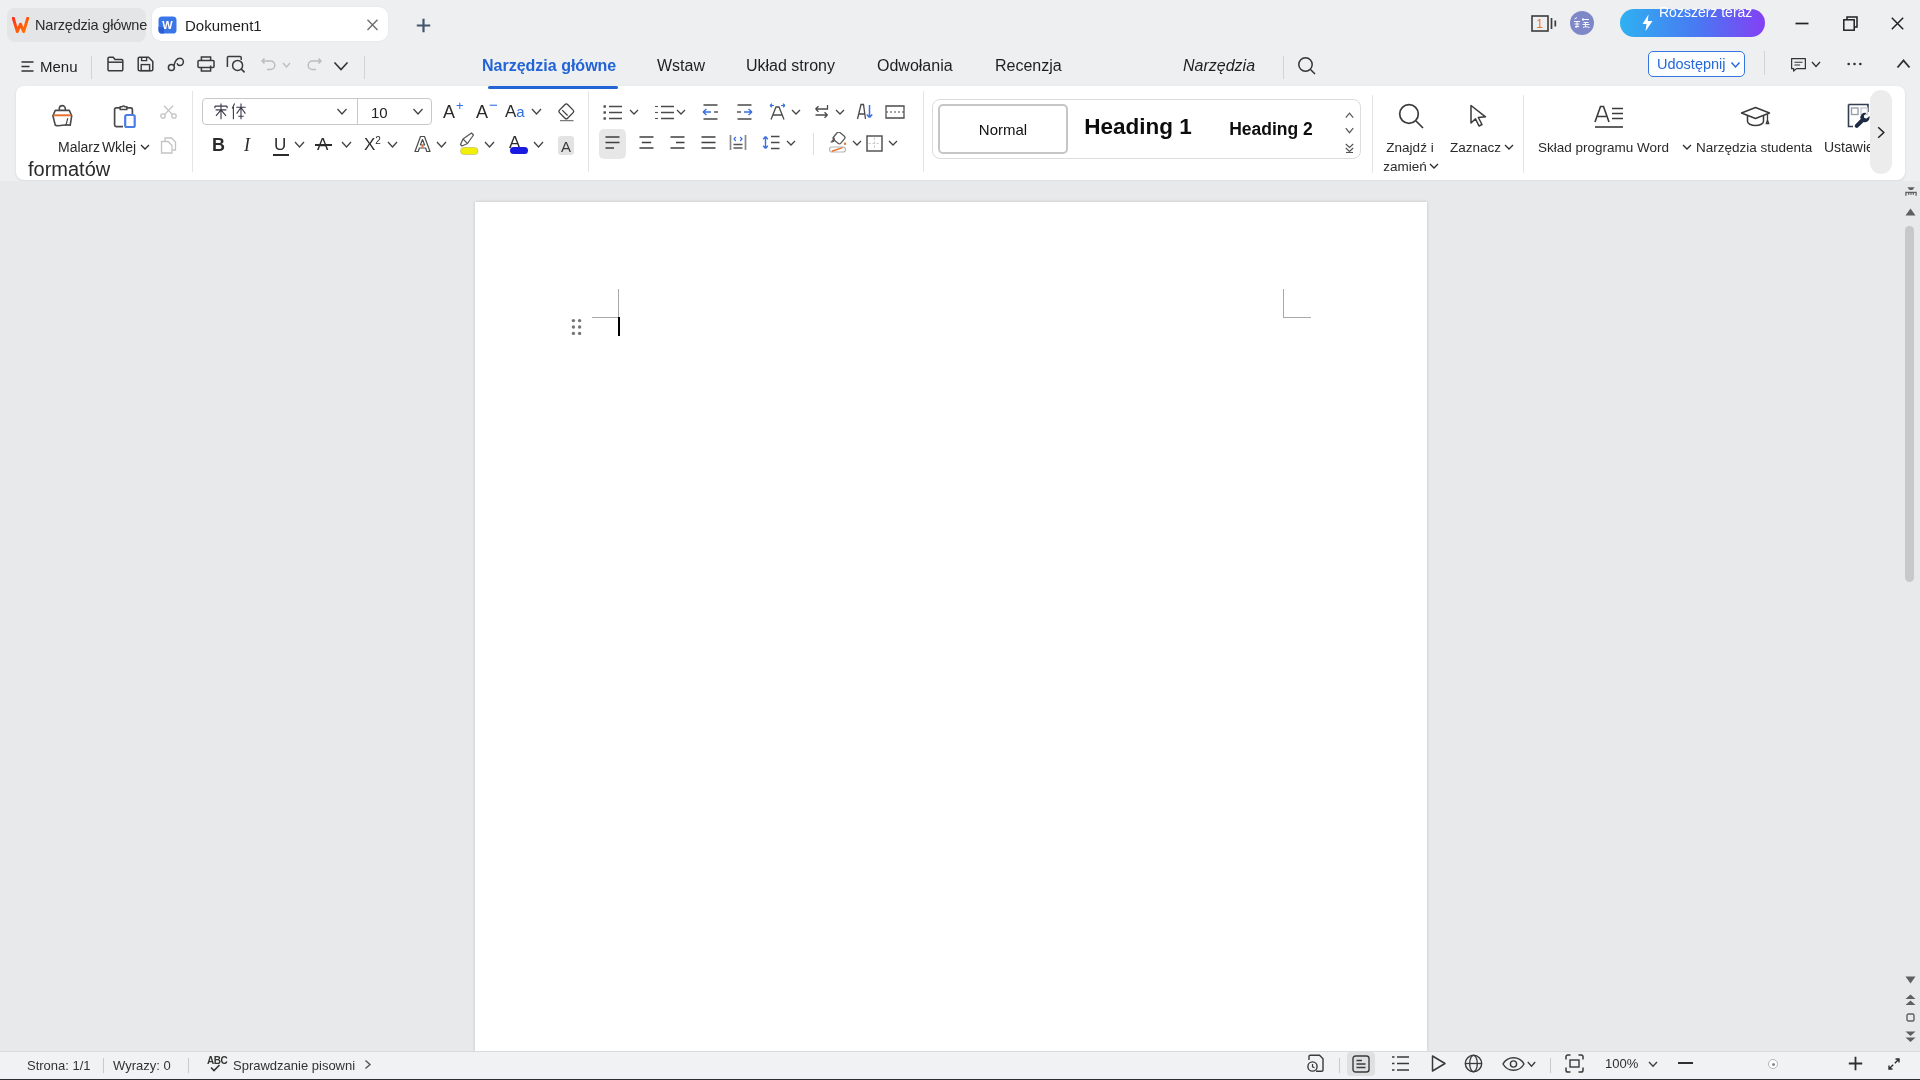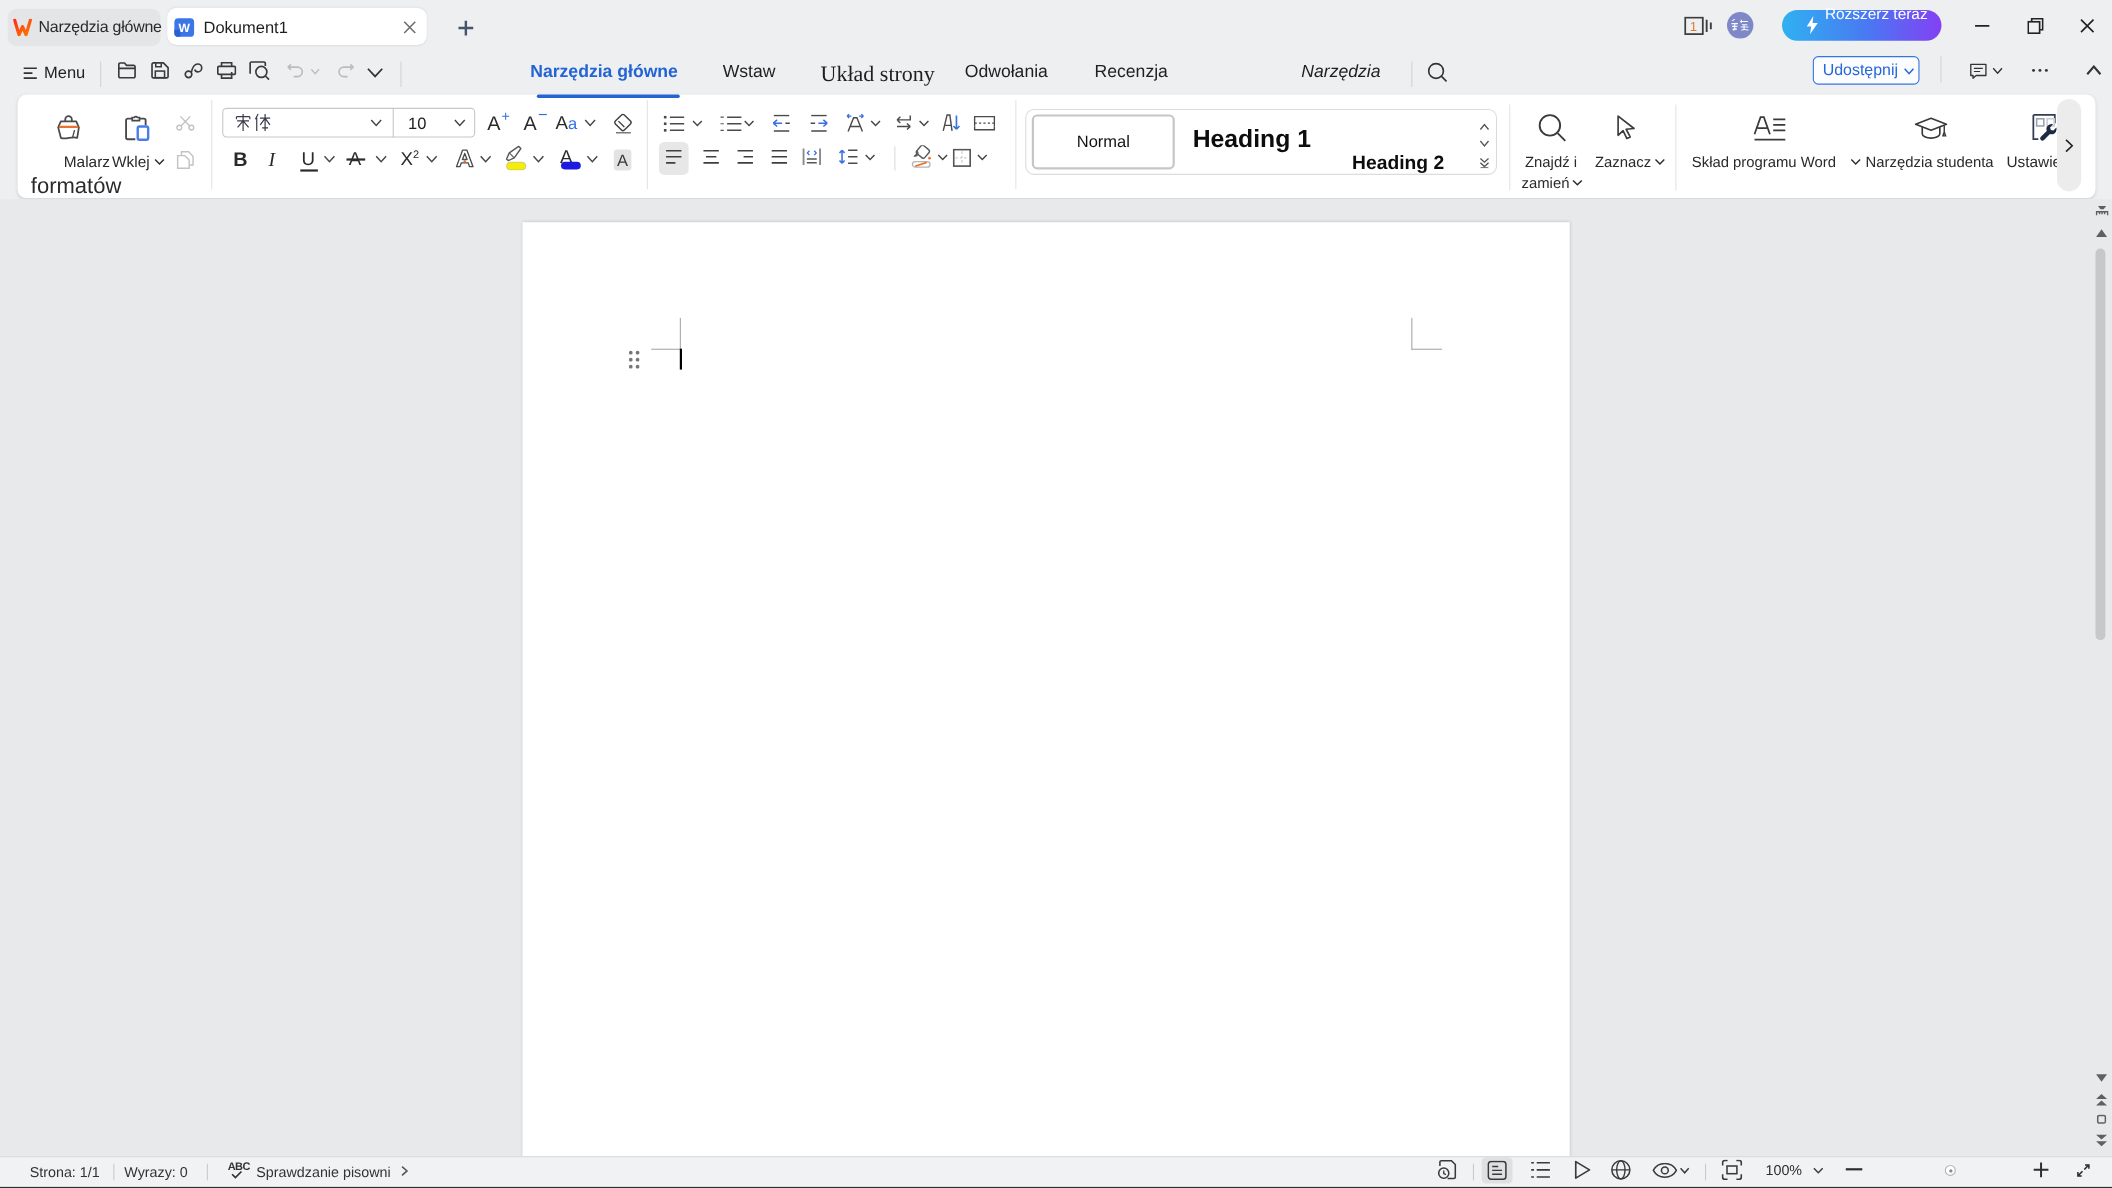--- a/index.html
+++ b/index.html
@@ -77,21 +77,21 @@
     <path d="M0.5 2 H12.5 M0.5 6.5 H8.5 M0.5 11 H12.5" stroke="#333" stroke-width="1.5"></path>
   </svg>
   <div class="abs" style="left:40px;top:58px;font-size:15px;color:#222;">Menu</div>
   <div class="abs" style="left:91px;top:56px;width:1px;height:23px;background:#d2d3d4;"></div>
 
   <div class="abs" style="left:1283px;top:56px;width:1px;height:23px;background:#d2d3d4;"></div>
 
   <div class="abs" style="left:482px;top:57px;font-size:16px;font-weight:bold;color:#2263d6;">Narzędzia główne</div>
   <div class="abs" style="left:488px;top:85.5px;width:130px;height:3px;background:#2263d6;border-radius:1.5px;z-index:6;"></div>
   <div class="abs" style="left:657px;top:57px;font-size:16px;color:#1f1f1f;">Wstaw</div>
-  <div class="abs" style="left:746px;top:57px;font-size:20px;color:#1f1f1f;font-family:Liberation Serif, serif;">Układ strony</div>
+  <div class="abs" style="left:746px;top:57px;font-size:16px;color:#1f1f1f;">Układ strony</div>
   <div class="abs" style="left:877px;top:57px;font-size:16px;color:#1f1f1f;">Odwołania</div>
   <div class="abs" style="left:995px;top:57px;font-size:16px;color:#1f1f1f;">Recenzja</div>
   <div class="abs" style="left:1097px;top:57px;font-size:12px;color:#1f1f1f;margin-top:45px;">Widok</div>
   <div class="abs" style="left:1183px;top:57px;font-size:16px;color:#1f1f1f;font-style:italic;">Narzędzia</div>
 
   <svg class="abs" style="left:1297px;top:56px" width="20" height="20" viewBox="0 0 20 20">
     <circle cx="8.5" cy="8.5" r="6.7" fill="none" stroke="#333" stroke-width="1.5"></circle>
     <path d="M13.5 13.5 L18 18" stroke="#333" stroke-width="1.5"></path>
   </svg>
 
@@ -375,21 +375,21 @@
   <svg class="abs" style="left:888px;top:140px" width="10" height="7" viewBox="0 0 10 7">
       <path d="M1 1 L5 5 L9 1" fill="none" stroke="#444" stroke-width="1.3"></path>
     </svg>
 
   <div class="abs" style="left:923px;top:91px;width:1px;height:81px;background:#e4e4e4;"></div>
 
   <div class="abs" style="left:932px;top:99px;width:429px;height:60px;border:1px solid #dcdcdc;border-radius:8px;background:#fff;"></div>
   <div class="abs" style="left:938px;top:104px;width:130px;height:50px;border:2.5px solid #c6c6c6;border-radius:5px;background:#fff;"></div>
   <div class="abs" style="left:938px;top:120.5px;width:130px;text-align:center;font-size:15px;color:#111;">Normal</div>
   <div class="abs" style="left:1078px;top:114px;width:120px;text-align:center;font-size:22.5px;font-weight:bold;color:#0d0d0d;">Heading 1</div>
-  <div class="abs" style="left:1208px;top:118.5px;width:126px;text-align:center;font-size:17.5px;font-weight:bold;color:#0d0d0d;margin-top:19px;">Heading 2</div>
+  <div class="abs" style="left:1208px;top:118.5px;width:126px;text-align:center;font-size:17.5px;font-weight:bold;color:#0d0d0d;">Heading 2</div>
   <svg class="abs" style="left:1345px;top:112px" width="9" height="7" viewBox="0 0 9 7">
       <path d="M0.8 5.7 L4.5 1.2 L8.2 5.7" fill="none" stroke="#555" stroke-width="1.2"></path>
     </svg>
   <svg class="abs" style="left:1345px;top:127px" width="9" height="7" viewBox="0 0 9 7">
       <path d="M0.8 1.2 L4.5 5.7 L8.2 1.2" fill="none" stroke="#555" stroke-width="1.2"></path>
     </svg>
   <svg class="abs" style="left:1345px;top:143px" width="9" height="10" viewBox="0 0 9 10">
       <path d="M0.8 1 L4.5 4.4 L8.2 1 M0.8 5 L4.5 8.4 L8.2 5" fill="none" stroke="#555" stroke-width="1.2"></path>
       <path d="M1 9.5 H8" stroke="#555" stroke-width="1.1"></path>
     </svg>

